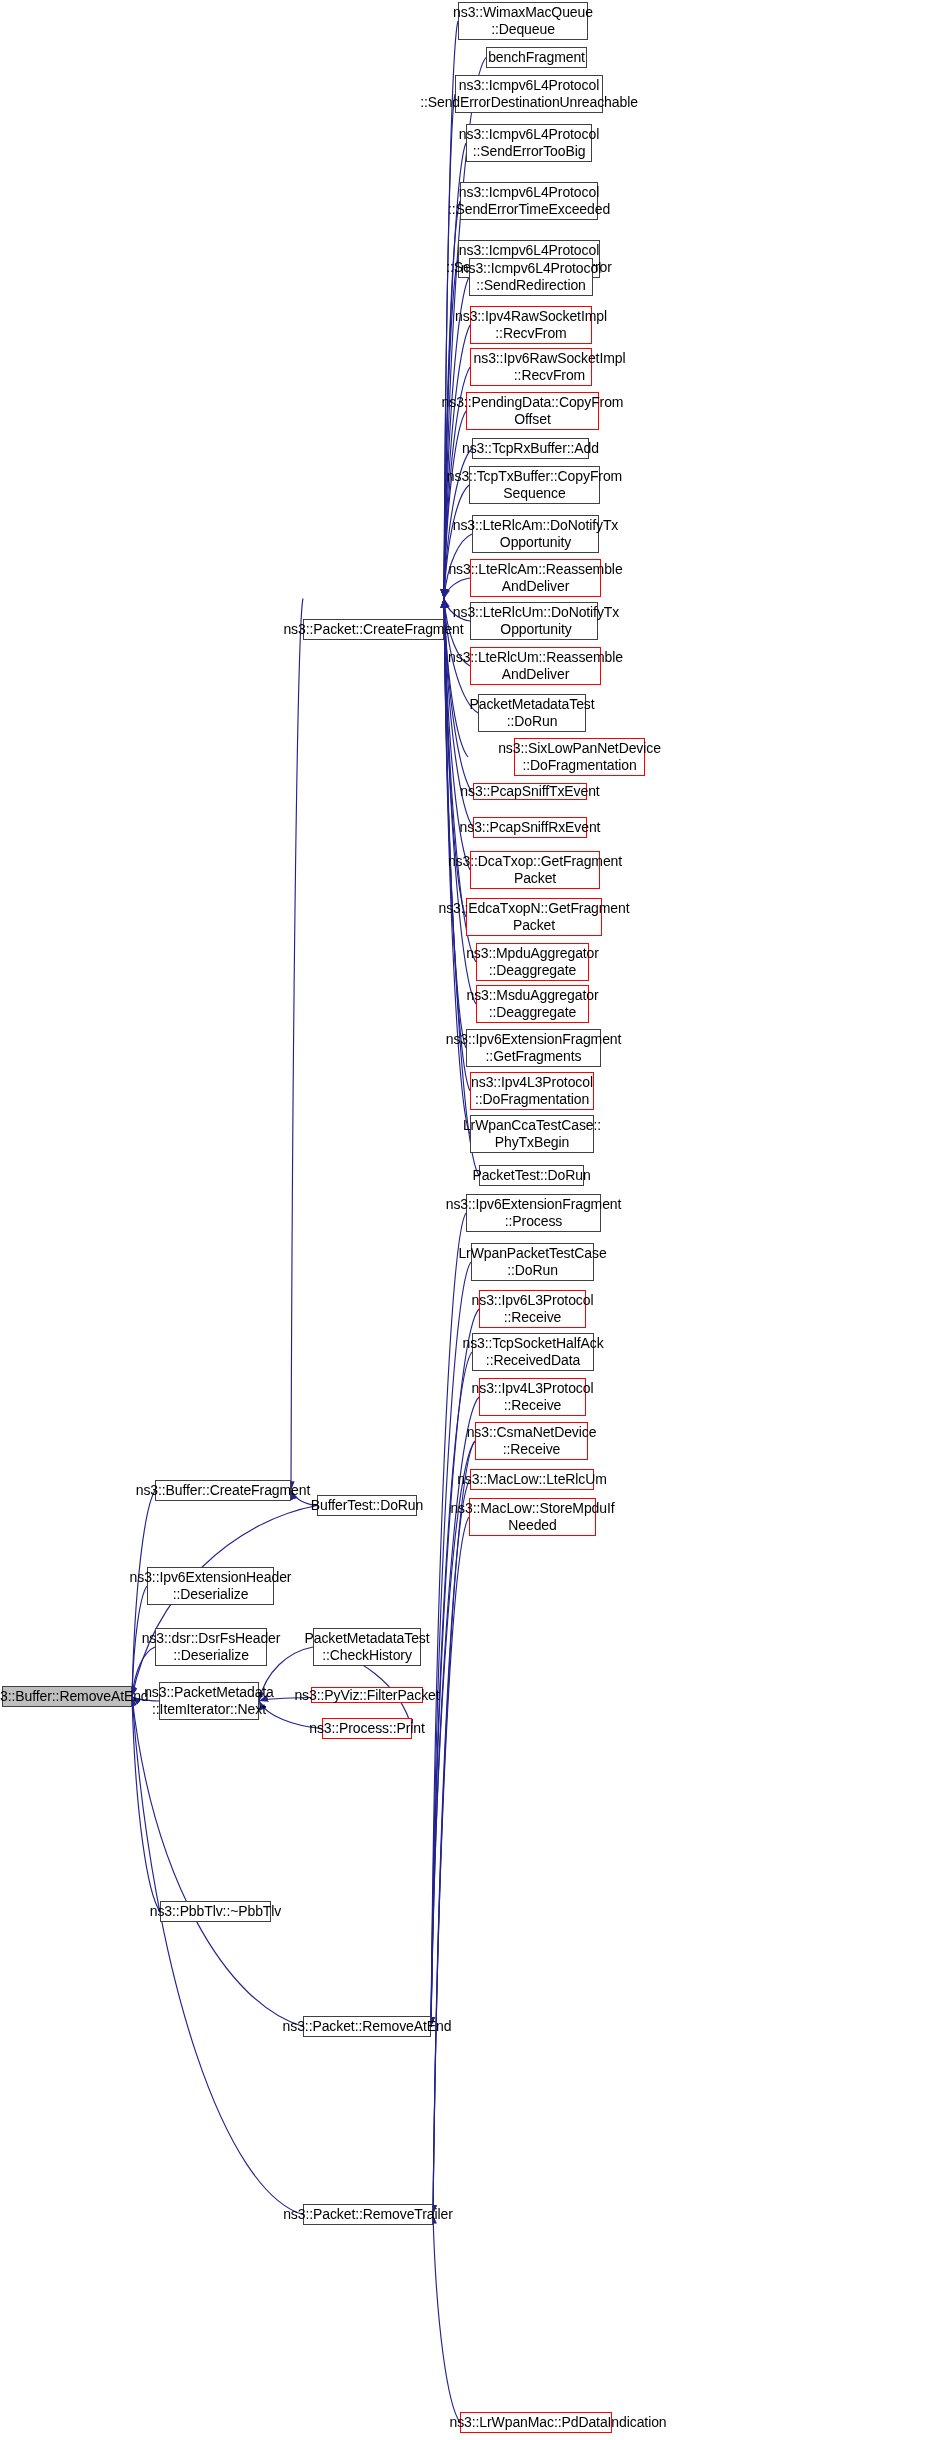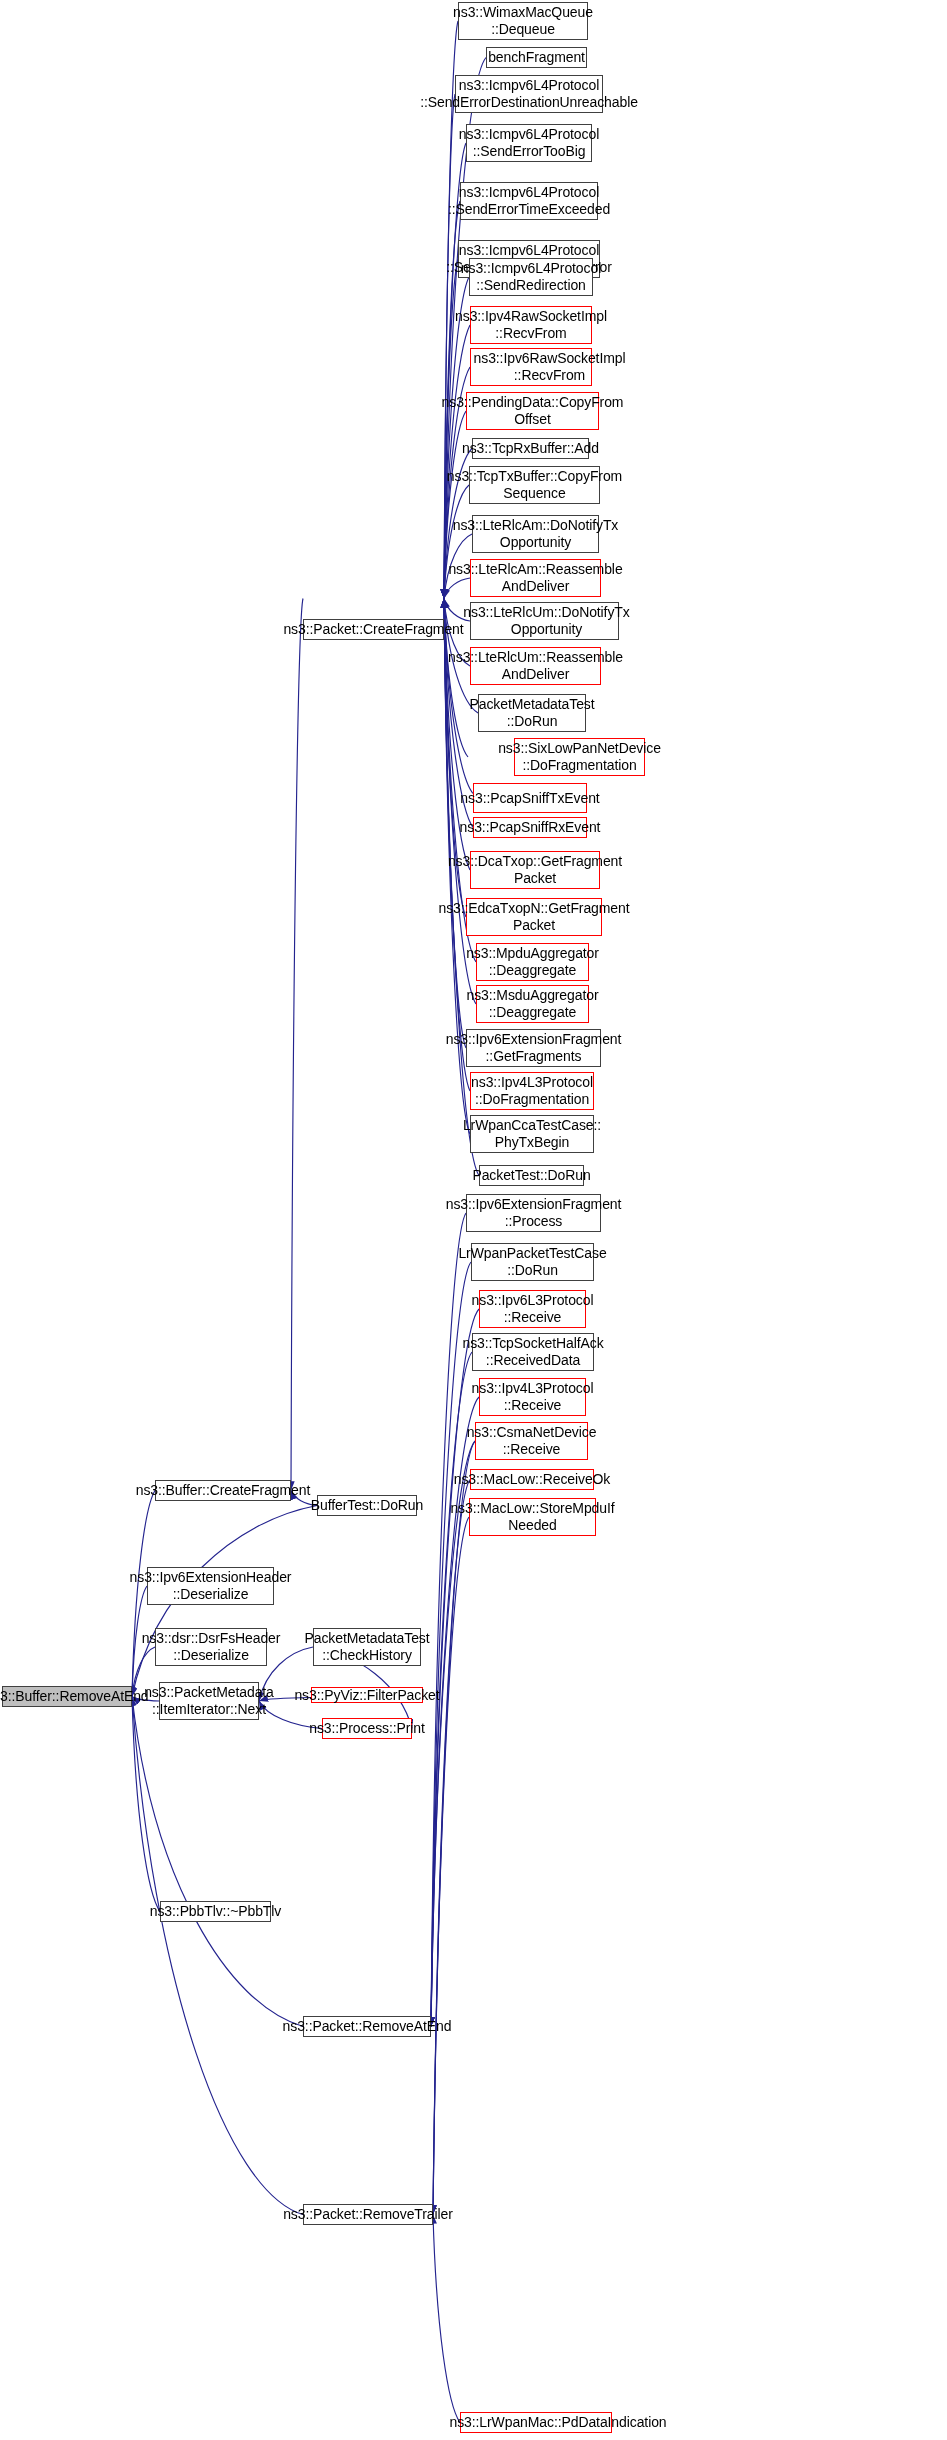--- a/index.html
+++ b/index.html
@@ -137,29 +137,29 @@
 ::RecvFrom</div>
       <div class="node red" style="left: 466px; top: 392px; width: 133px; height: 38px;">ns3::PendingData::CopyFrom
 Offset</div>
       <div class="node" style="left: 472px; top: 438px; width: 117px; height: 21px;">ns3::TcpRxBuffer::Add</div>
       <div class="node" style="left: 469px; top: 466px; width: 131px; height: 38px;">ns3::TcpTxBuffer::CopyFrom
 Sequence</div>
       <div class="node" style="left: 472px; top: 515px; width: 127px; height: 38px;">ns3::LteRlcAm::DoNotifyTx
 Opportunity</div>
       <div class="node red" style="left: 470px; top: 559px; width: 131px; height: 38px;">ns3::LteRlcAm::Reassemble
 AndDeliver</div>
-      <div class="node" style="left: 470px; top: 602px; width: 149px; height: 38px; padding-left: 7px;">ns3::LteRlcUm::DoNotifyTx
+      <div class="node" style="left: 470px; top: 602px; width: 128px; height: 38px; padding-left: 7px;">ns3::LteRlcUm::DoNotifyTx
 Opportunity</div>
       <div class="node red" style="left: 470px; top: 647px; width: 131px; height: 38px;">ns3::LteRlcUm::Reassemble
 AndDeliver</div>
       <div class="node" style="left: 478px; top: 694px; width: 108px; height: 38px;">PacketMetadataTest
 ::DoRun</div>
       <div class="node red" style="left: 468px; top: 738px; width: 131px; height: 38px; margin-left: 46px;">ns3::SixLowPanNetDevice
 ::DoFragmentation</div>
-      <div class="node red" style="left: 473px; top: 783px; width: 114px; height: 30px;">ns3::PcapSniffTxEvent</div>
+      <div class="node red" style="left: 473px; top: 783px; width: 114px; height: 17px;">ns3::PcapSniffTxEvent</div>
       <div class="node red" style="left: 473px; top: 817px; width: 114px; height: 21px;">ns3::PcapSniffRxEvent</div>
       <div class="node red" style="left: 470px; top: 851px; width: 130px; height: 38px;">ns3::DcaTxop::GetFragment
 Packet</div>
       <div class="node red" style="left: 466px; top: 898px; width: 136px; height: 38px;">ns3::EdcaTxopN::GetFragment
 Packet</div>
       <div class="node red" style="left: 476px; top: 943px; width: 113px; height: 38px;">ns3::MpduAggregator
 ::Deaggregate</div>
       <div class="node red" style="left: 476px; top: 985px; width: 113px; height: 38px;">ns3::MsduAggregator
 ::Deaggregate</div>
       <div class="node" style="left: 466px; top: 1029px; width: 135px; height: 38px;">ns3::Ipv6ExtensionFragment
@@ -174,21 +174,21 @@
       <div class="node" style="left: 471px; top: 1243px; width: 123px; height: 38px;">LrWpanPacketTestCase
 ::DoRun</div>
       <div class="node red" style="left: 479px; top: 1290px; width: 107px; height: 38px;">ns3::Ipv6L3Protocol
 ::Receive</div>
       <div class="node" style="left: 472px; top: 1333px; width: 122px; height: 38px;">ns3::TcpSocketHalfAck
 ::ReceivedData</div>
       <div class="node red" style="left: 479px; top: 1378px; width: 107px; height: 38px;">ns3::Ipv4L3Protocol
 ::Receive</div>
       <div class="node red" style="left: 475px; top: 1422px; width: 113px; height: 38px;">ns3::CsmaNetDevice
 ::Receive</div>
-      <div class="node red" style="left: 470px; top: 1469px; width: 124px; height: 21px;">ns3::MacLow::ReceiveOk</div>
+      <div class="node red" style="left: 470px; top: 1469px; width: 124px; height: 21px;">ns3::MacLow::LteRlcUm</div>
       <div class="node red" style="left: 469px; top: 1498px; width: 127px; height: 38px;">ns3::MacLow::StoreMpduIf
 Needed</div>
       <div class="node red" style="left: 460px; top: 2412px; width: 152px; height: 21px; padding-left: 47px;">ns3::LrWpanMac::PdDataIndication</div>
       <div class="node thick" style="left: 303px; top: 588px; width: 141px; height: 21px; margin-top: 31px;">ns3::Packet::CreateFragment</div>
       <div class="node thick" style="left: 155px; top: 1480px; width: 136px; height: 21px;">ns3::Buffer::CreateFragment</div>
       <div class="node" style="left: 317px; top: 1495px; width: 100px; height: 21px;">BufferTest::DoRun</div>
       <div class="node" style="left: 147px; top: 1567px; width: 127px; height: 38px;">ns3::Ipv6ExtensionHeader
 ::Deserialize</div>
       <div class="node thick" style="left: 155px; top: 1628px; width: 112px; height: 38px;">ns3::dsr::DsrFsHeader
 ::Deserialize</div>

